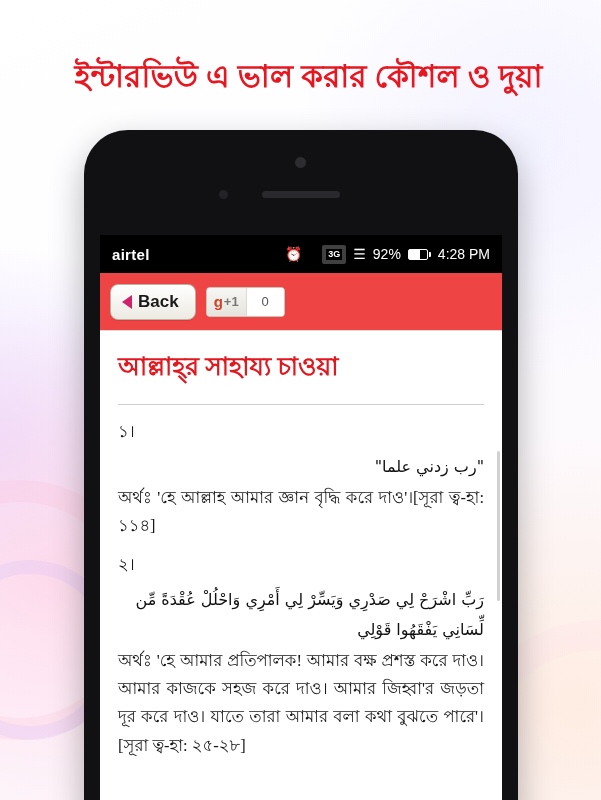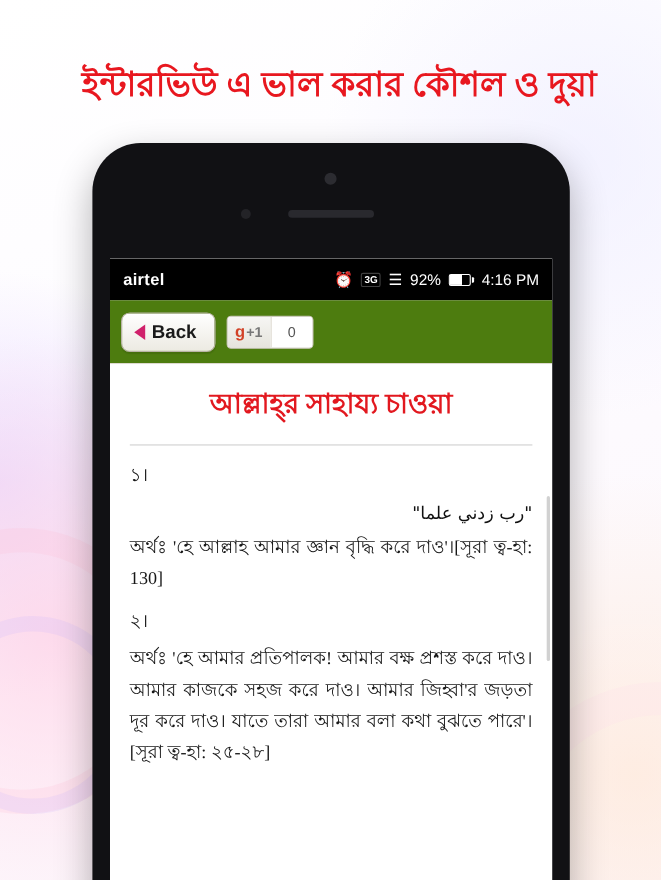--- a/index.html
+++ b/index.html
@@ -124,24 +124,25 @@
     margin-left: auto;
     display: flex;
     align-items: center;
     gap: 7px;
     font-size: 14px;
   }
   .sb-icon { font-size: 14px; line-height: 1; }
   .net-badge {
     font-size: 9px;
     font-weight: bold;
-    border: 1px solid #404040;
+    border: 4px solid #404040;
     border-radius: 2px;
     padding: 0 2px;
     line-height: 11px;
+    margin-left: 12px;
   }
   .battery {
     display: inline-flex;
     align-items: center;
   }
   .battery .body {
     width: 20px; height: 11px;
     border: 1.5px solid #fff;
     border-radius: 2px;
     position: relative;
@@ -150,21 +151,21 @@
   .battery .cap {
     width: 2px; height: 5px;
     background: #fff;
     margin-left: 1px;
     border-radius: 0 1px 1px 0;
   }
 
   
   .toolbar {
     height: 58px;
-    background: #4d7c0f;
+    background: #ef4444;
     display: flex;
     align-items: center;
     padding: 0 10px;
     gap: 10px;
     border-bottom: 1px solid #ddd9cf;
   }
   .back-btn {
     display: flex;
     align-items: center;
     gap: 6px;
@@ -231,21 +232,20 @@
 
   
   .content {
     position: absolute;
     top: 96px; left: 0; right: 0; bottom: 0;
     background: #ffffff;
     padding: 16px 18px 0 18px;
     overflow: hidden;
   }
   .article-title {
-    text-align: center;
     color: #e2181f;
     font-family: "Liberation Serif", "DejaVu Serif", serif;
     font-size: 25px;
     font-weight: bold;
     margin-bottom: 14px;
   }
   .rule {
     height: 1px;
     background: #cfcfcf;
     margin: 0 0 14px 0;
@@ -310,21 +310,21 @@
       <span class="carrier">airtel</span>
       <span class="status-right">
         <span class="sb-icon">⏰</span>
         <span class="net-badge">3G</span>
         <span class="sb-icon">☰</span>
         <span>92%</span>
         <span class="battery">
           <span class="body"></span>
             <span class="cap"></span>
         </span>
-        <span>4:16 PM</span>
+        <span>4:28 PM</span>
       </span>
     </div>
 
     <div class="toolbar">
       <div class="back-btn">
         <span class="tri-left"></span>
         <span>Back</span>
       </div>
       <div class="gplus">
         <span class="g">
@@ -335,22 +335,23 @@
       </div>
     </div>
 
     <div class="content">
       <div class="article-title">আল্লাহ্‌র সাহায্য চাওয়া</div>
       <div class="rule"></div>
 
 
       <div class="item-num tight">১।</div>
       <div class="arabic">"رب زدني علما"</div>
-      <div class="para">অর্থঃ 'হে আল্লাহ আমার জ্ঞান বৃদ্ধি করে দাও'।[সূরা ত্ব-হা: 130]</div>
+      <div class="para">অর্থঃ 'হে আল্লাহ আমার জ্ঞান বৃদ্ধি করে দাও'।[সূরা ত্ব-হা: ১১৪]</div>
 
       <div class="item-num tight">২।</div>
+      <div class="arabic">رَبِّ اشْرَحْ لِي صَدْرِي وَيَسِّرْ لِي أَمْرِي وَاحْلُلْ عُقْدَةً مِّن لِّسَانِي يَفْقَهُوا قَوْلِي</div>
       <div class="para">অর্থঃ 'হে আমার প্রতিপালক! আমার বক্ষ প্রশস্ত করে দাও। আমার কাজকে সহজ করে দাও। আমার জিহ্বা'র জড়তা দূর করে দাও। যাতে তারা আমার বলা কথা বুঝতে পারে'। [সূরা ত্ব-হা: ২৫-২৮]</div>
 
       <div class="scroll-hint"></div>
     </div>
 
   </div>
 </div>
 
 </body></html>

